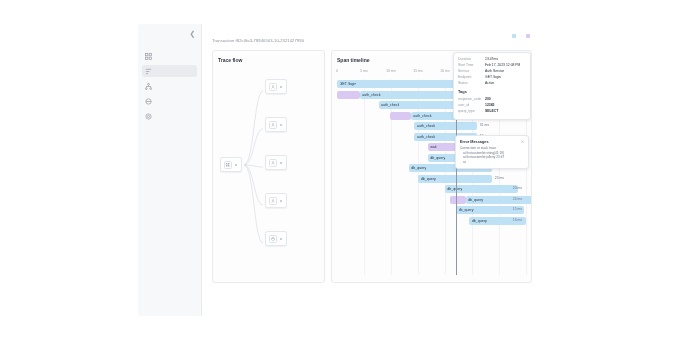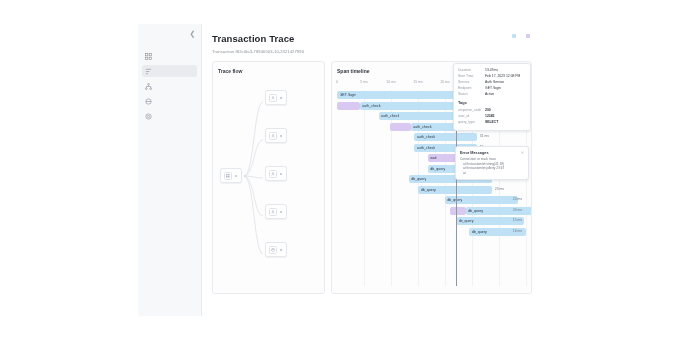--- a/index.html
+++ b/index.html
@@ -165,21 +165,20 @@
               <circle cx="8" cy="8" r="2.5"></circle>
               <circle cx="8" cy="8" r="6"></circle>
             </svg>
           </span>
           <span class="nav-label"></span>
         </div>
       </div>
   </div>
 
   <div class="main">
-    <div class="page-title">Transaction Trace</div>
     <div class="subtitle">Transaction f82c0fa3-78940503-10-2321427990</div>
 
     <div class="legend" id="legend">
         <div class="lg">
           <span class="lg-sw" style="background:#bfe1f5"></span>
           <span class="lg-tx"></span>
         </div>
         <div class="lg">
           <span class="lg-sw" style="background:#d9c9f2"></span>
           <span class="lg-tx"></span>

